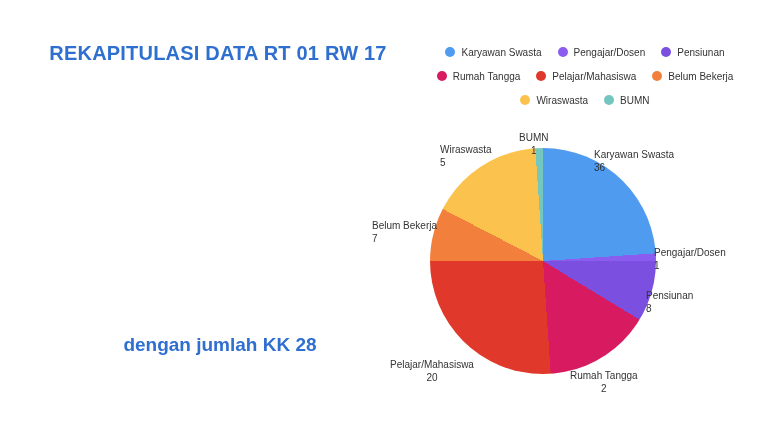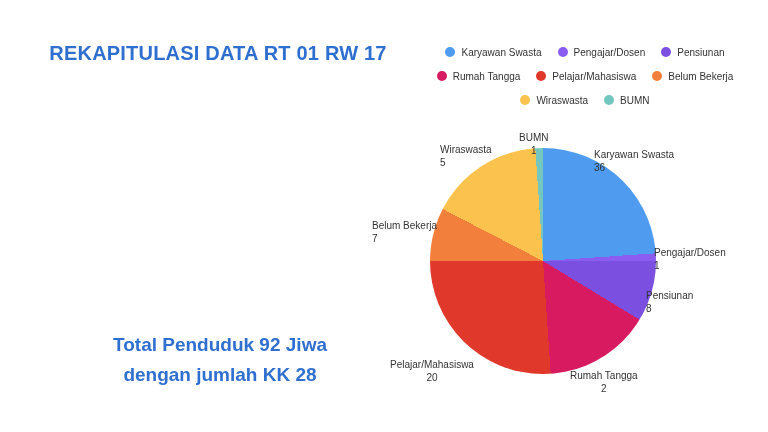--- a/index.html
+++ b/index.html
@@ -112,21 +112,20 @@
 </head>
 <body>
 
 <div id="slide">
 
   <div id="title-block">
     <div class="line">REKAPITULASI DATA RT 01 RW 17</div>
   </div>
 
   <div id="summary-block">
-    <div class="line">Total Penduduk 92 Jiwa</div>
     <div class="line">dengan jumlah KK 28</div>
   </div>
 
   <div id="legend">
     <div class="legend-item">
       <span class="legend-swatch" style="background: rgb(78, 155, 240);"></span>
       <span class="legend-label">Karyawan Swasta</span>
     </div>
     <div class="legend-item">
       <span class="legend-swatch" style="background: rgb(138, 92, 240);"></span>

